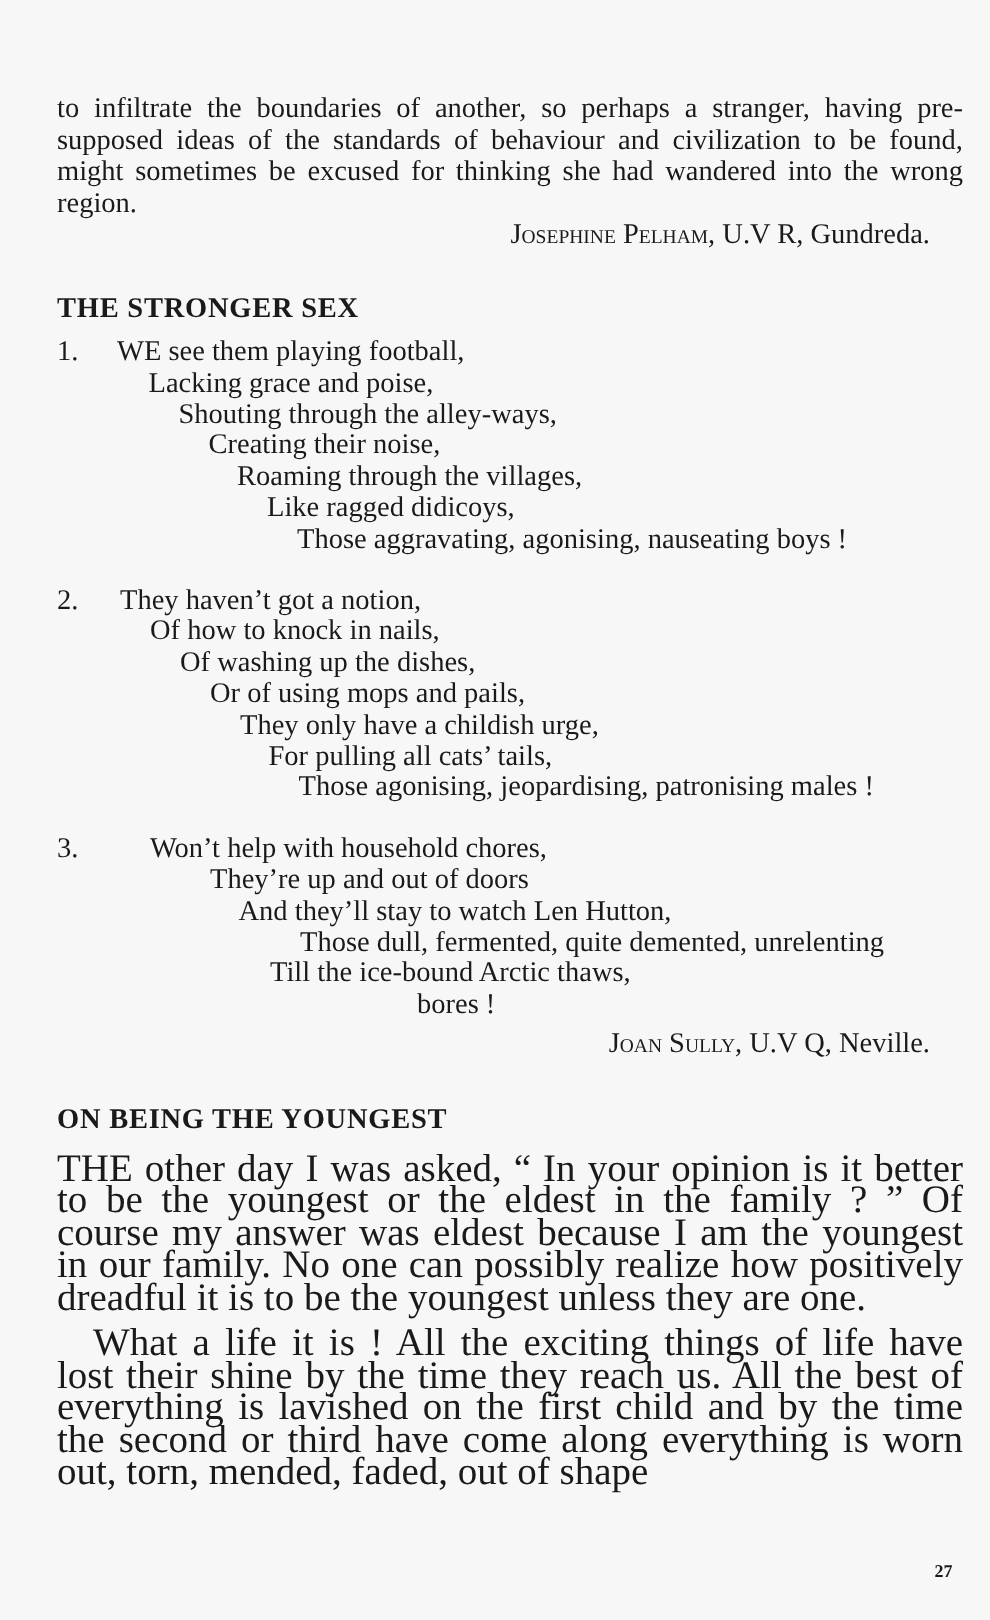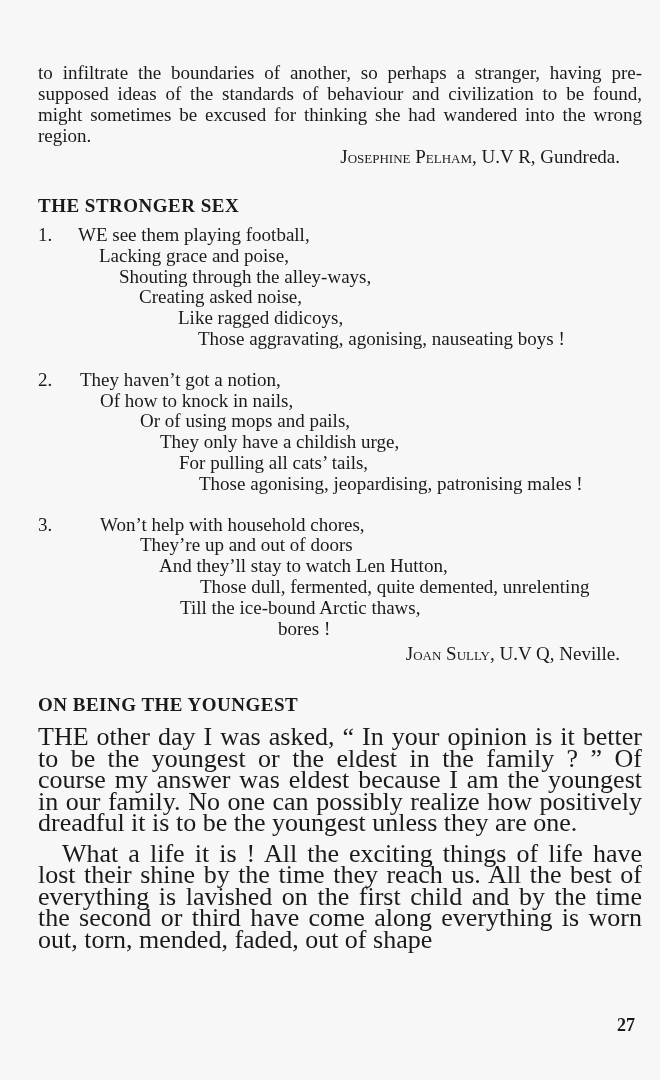--- a/index.html
+++ b/index.html
@@ -65,23 +65,23 @@
     .para {
       font-size: 26px;
       line-height: 21.5px;
       text-align: justify;
       margin: 0;
     }
     .indent { text-indent: 24px; }
     .page-number {
       position: absolute;
       right: 25px;
-      top: 1015px;
+      top: 1040px;
       font-weight: bold;
-      font-size: 18px;
+      font-size: 12px;
     }
   </style>
 </head>
 <body>
 
 <div class="page">
 
   <p class="prose">
     <span class="line">to infiltrate the boundaries of another, so perhaps a stranger, having</span>
     <span class="line">pre-supposed ideas of the standards of behaviour and civilization</span>
@@ -90,29 +90,31 @@
   </p>
   <p class="signature"><span>Josephine Pelham</span><span class="rest">, U.V R, Gundreda.</span></p>
 
   <h2 class="title" style="margin-top:28px;">THE STRONGER SEX</h2>
 
   <div class="stanza" style="margin-top:8px;">
     <span class="num">1.</span>
     <span class="line" style="padding-left:40px">WE see them playing football,</span>
     <span class="line" style="padding-left:61px">Lacking grace and poise,</span>
     <span class="line" style="padding-left:81px">Shouting through the alley-ways,</span>
-    <span class="line" style="padding-left:101px">Creating asked noise,</span>
+    <span class="line" style="padding-left:101px">Creating their noise,</span>
+    <span class="line" style="padding-left:120px">Roaming through the villages,</span>
     <span class="line" style="padding-left:140px">Like ragged didicoys,</span>
     <span class="line" style="padding-left:160px">Those aggravating, agonising, nauseating boys !</span>
   </div>
 
   <div class="stanza" style="margin-top:20px;">
     <span class="num">2.</span>
     <span class="line" style="padding-left:42px">They haven’t got a notion,</span>
     <span class="line" style="padding-left:62px">Of how to knock in nails,</span>
+    <span class="line" style="padding-left:82px">Of washing up the dishes,</span>
     <span class="line" style="padding-left:102px">Or of using mops and pails,</span>
     <span class="line" style="padding-left:122px">They only have a childish urge,</span>
     <span class="line" style="padding-left:141px">For pulling all cats’ tails,</span>
     <span class="line" style="padding-left:161px">Those agonising, jeopardising, patronising males !</span>
   </div>
 
   <div class="stanza" style="margin-top:20px;">
     <span class="num">3.</span>
     <span class="line" style="padding-left:62px">Won’t help with household chores,</span>
     <span class="line" style="padding-left:102px">They’re up and out of doors</span>

